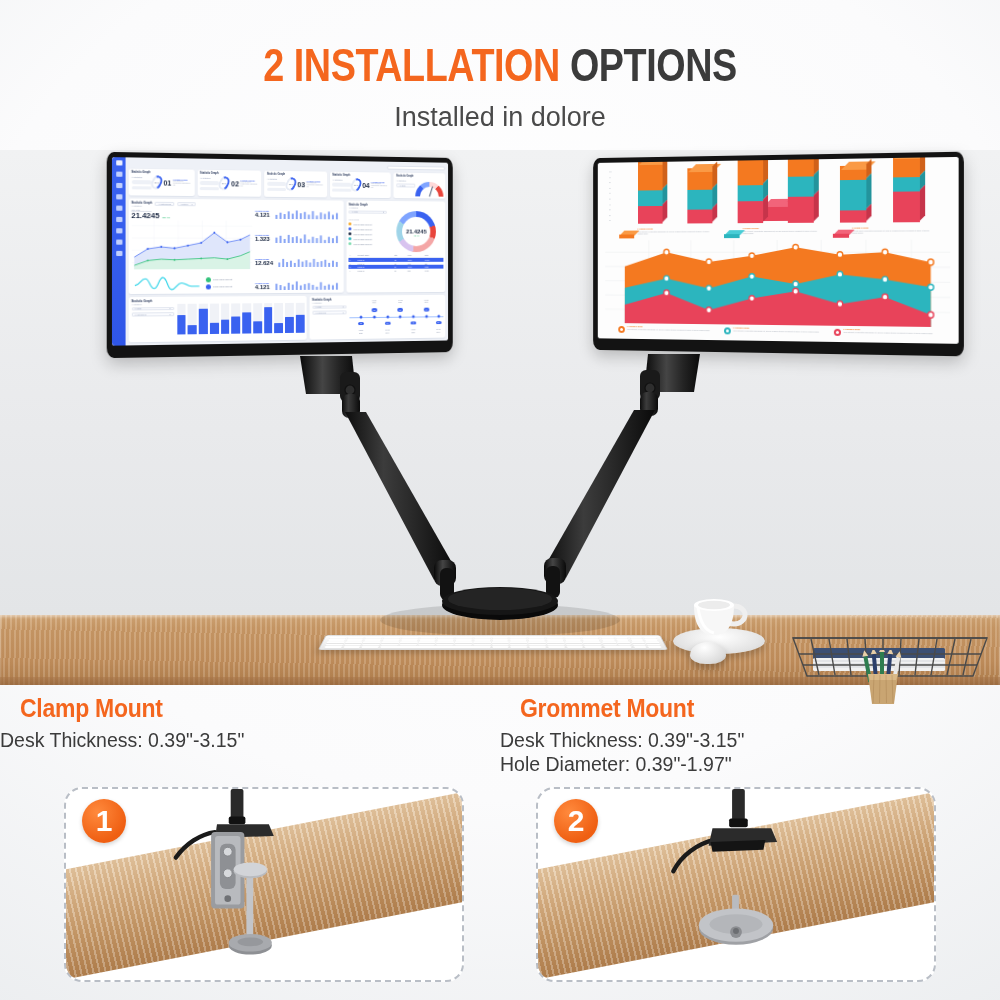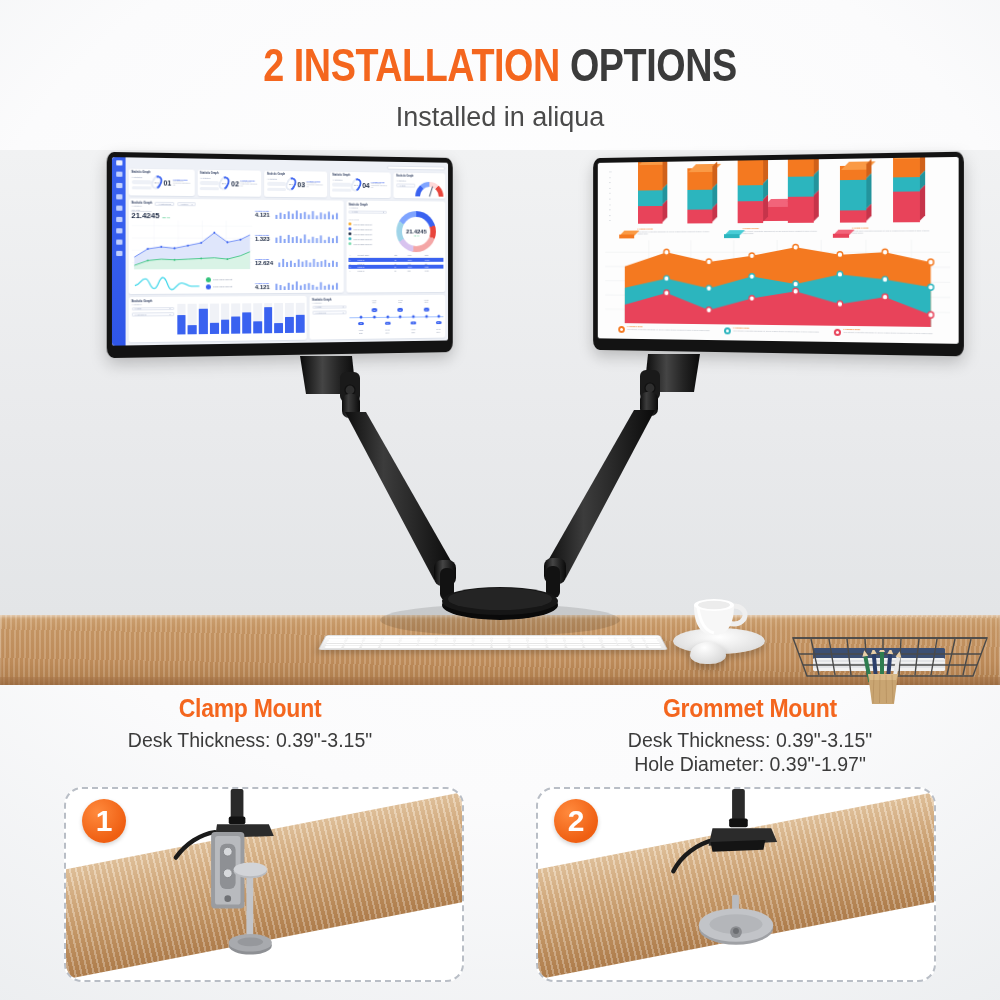--- a/index.html
+++ b/index.html
@@ -173,21 +173,21 @@
            box-shadow: 0 4px 7px rgba(0,0,0,.25); }
   #cup { position:absolute; left:688px; top:443px; width:60px; height:48px; }
   #saucer { position:absolute; left:673px; top:478px; width:92px; height:26px; border-radius:50%;
             background: radial-gradient(ellipse at 50% 35%, #ffffff, #e4e4e4 65%, #cfcfcf);
             box-shadow:0 4px 7px rgba(0,0,0,.2); }
   #basket { position:absolute; left:783px; top:462px; width:212px; height:72px; }
   #pencilcup { position:absolute; left:860px; top:500px; width:46px; height:56px; }
 
   
   #captions { position:absolute; top:694px; left:0; width:1000px; display:flex; }
-  .cap { flex:1; text-align:center; }
+  .cap { flex:1; }
   .cap h3 { color:#f4661e; font-size:25px; font-weight:bold; letter-spacing:-.3px;
             font-family:"Liberation Sans Narrow","Liberation Sans",sans-serif; transform:scaleX(.92); }
   .cap p { color:#3b3b3b; font-size:19.5px; margin-top:6px; line-height:1.22; }
 
   
   #panels { position:absolute; top:787px; left:0; width:1000px; height:200px; display:flex;
             justify-content:center; gap:72px; }
   .pnl { position:relative; width:400px; height:195px; border-radius:18px;
          border:2px dashed #b9bec6; overflow:hidden; background:#ffffff; }
   .pnl-inner { position:absolute; inset:0; }
@@ -201,21 +201,21 @@
                transform: rotate(-11deg); }
 </style>
 </head>
 <body>
 
 <div id="header">
   <div id="title">
     <span class="o">2 INSTALLATION</span>
     <span class="d">OPTIONS</span>
   </div>
-  <div id="subtitle">Installed in aliqua</div>
+  <div id="subtitle">Installed in dolore</div>
 </div>
 
 <div id="scene">
   <div id="wall"></div>
   <div id="desk"></div>
   <div id="desk-edge"></div>
 
   <div class="monitor" id="mon-left">
     <div class="mon-frame">
       <div class="mon-screen">

